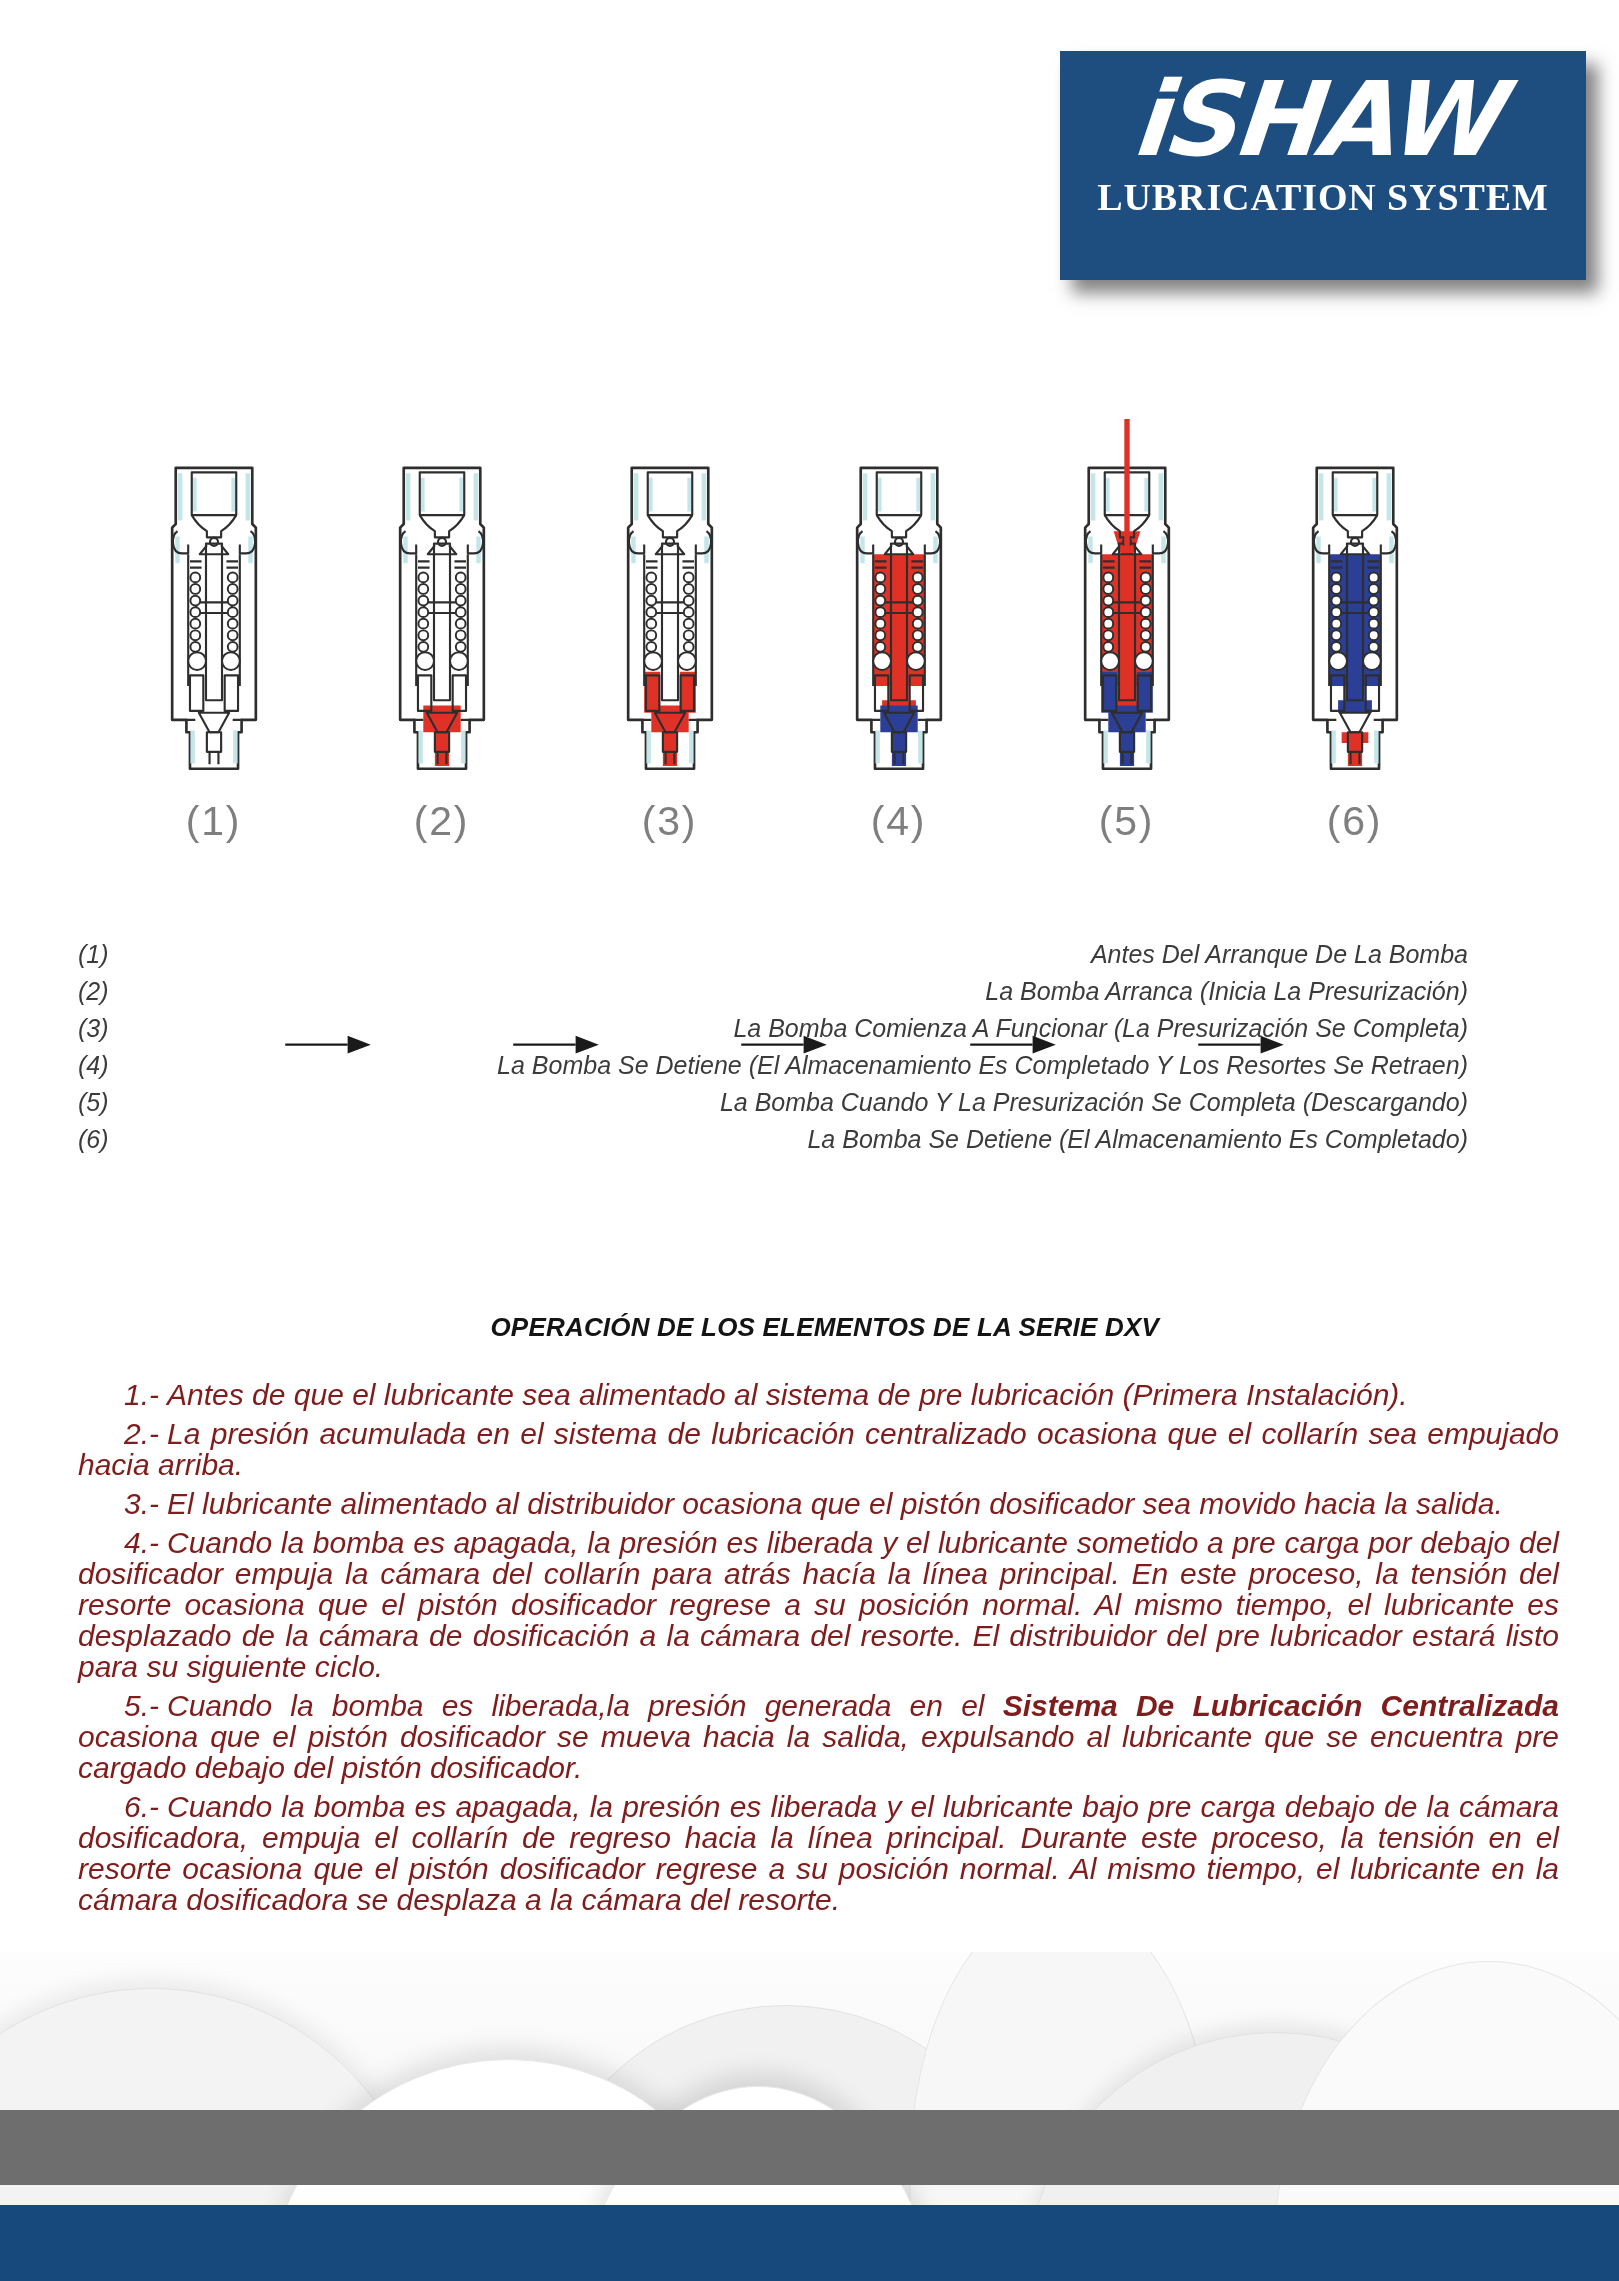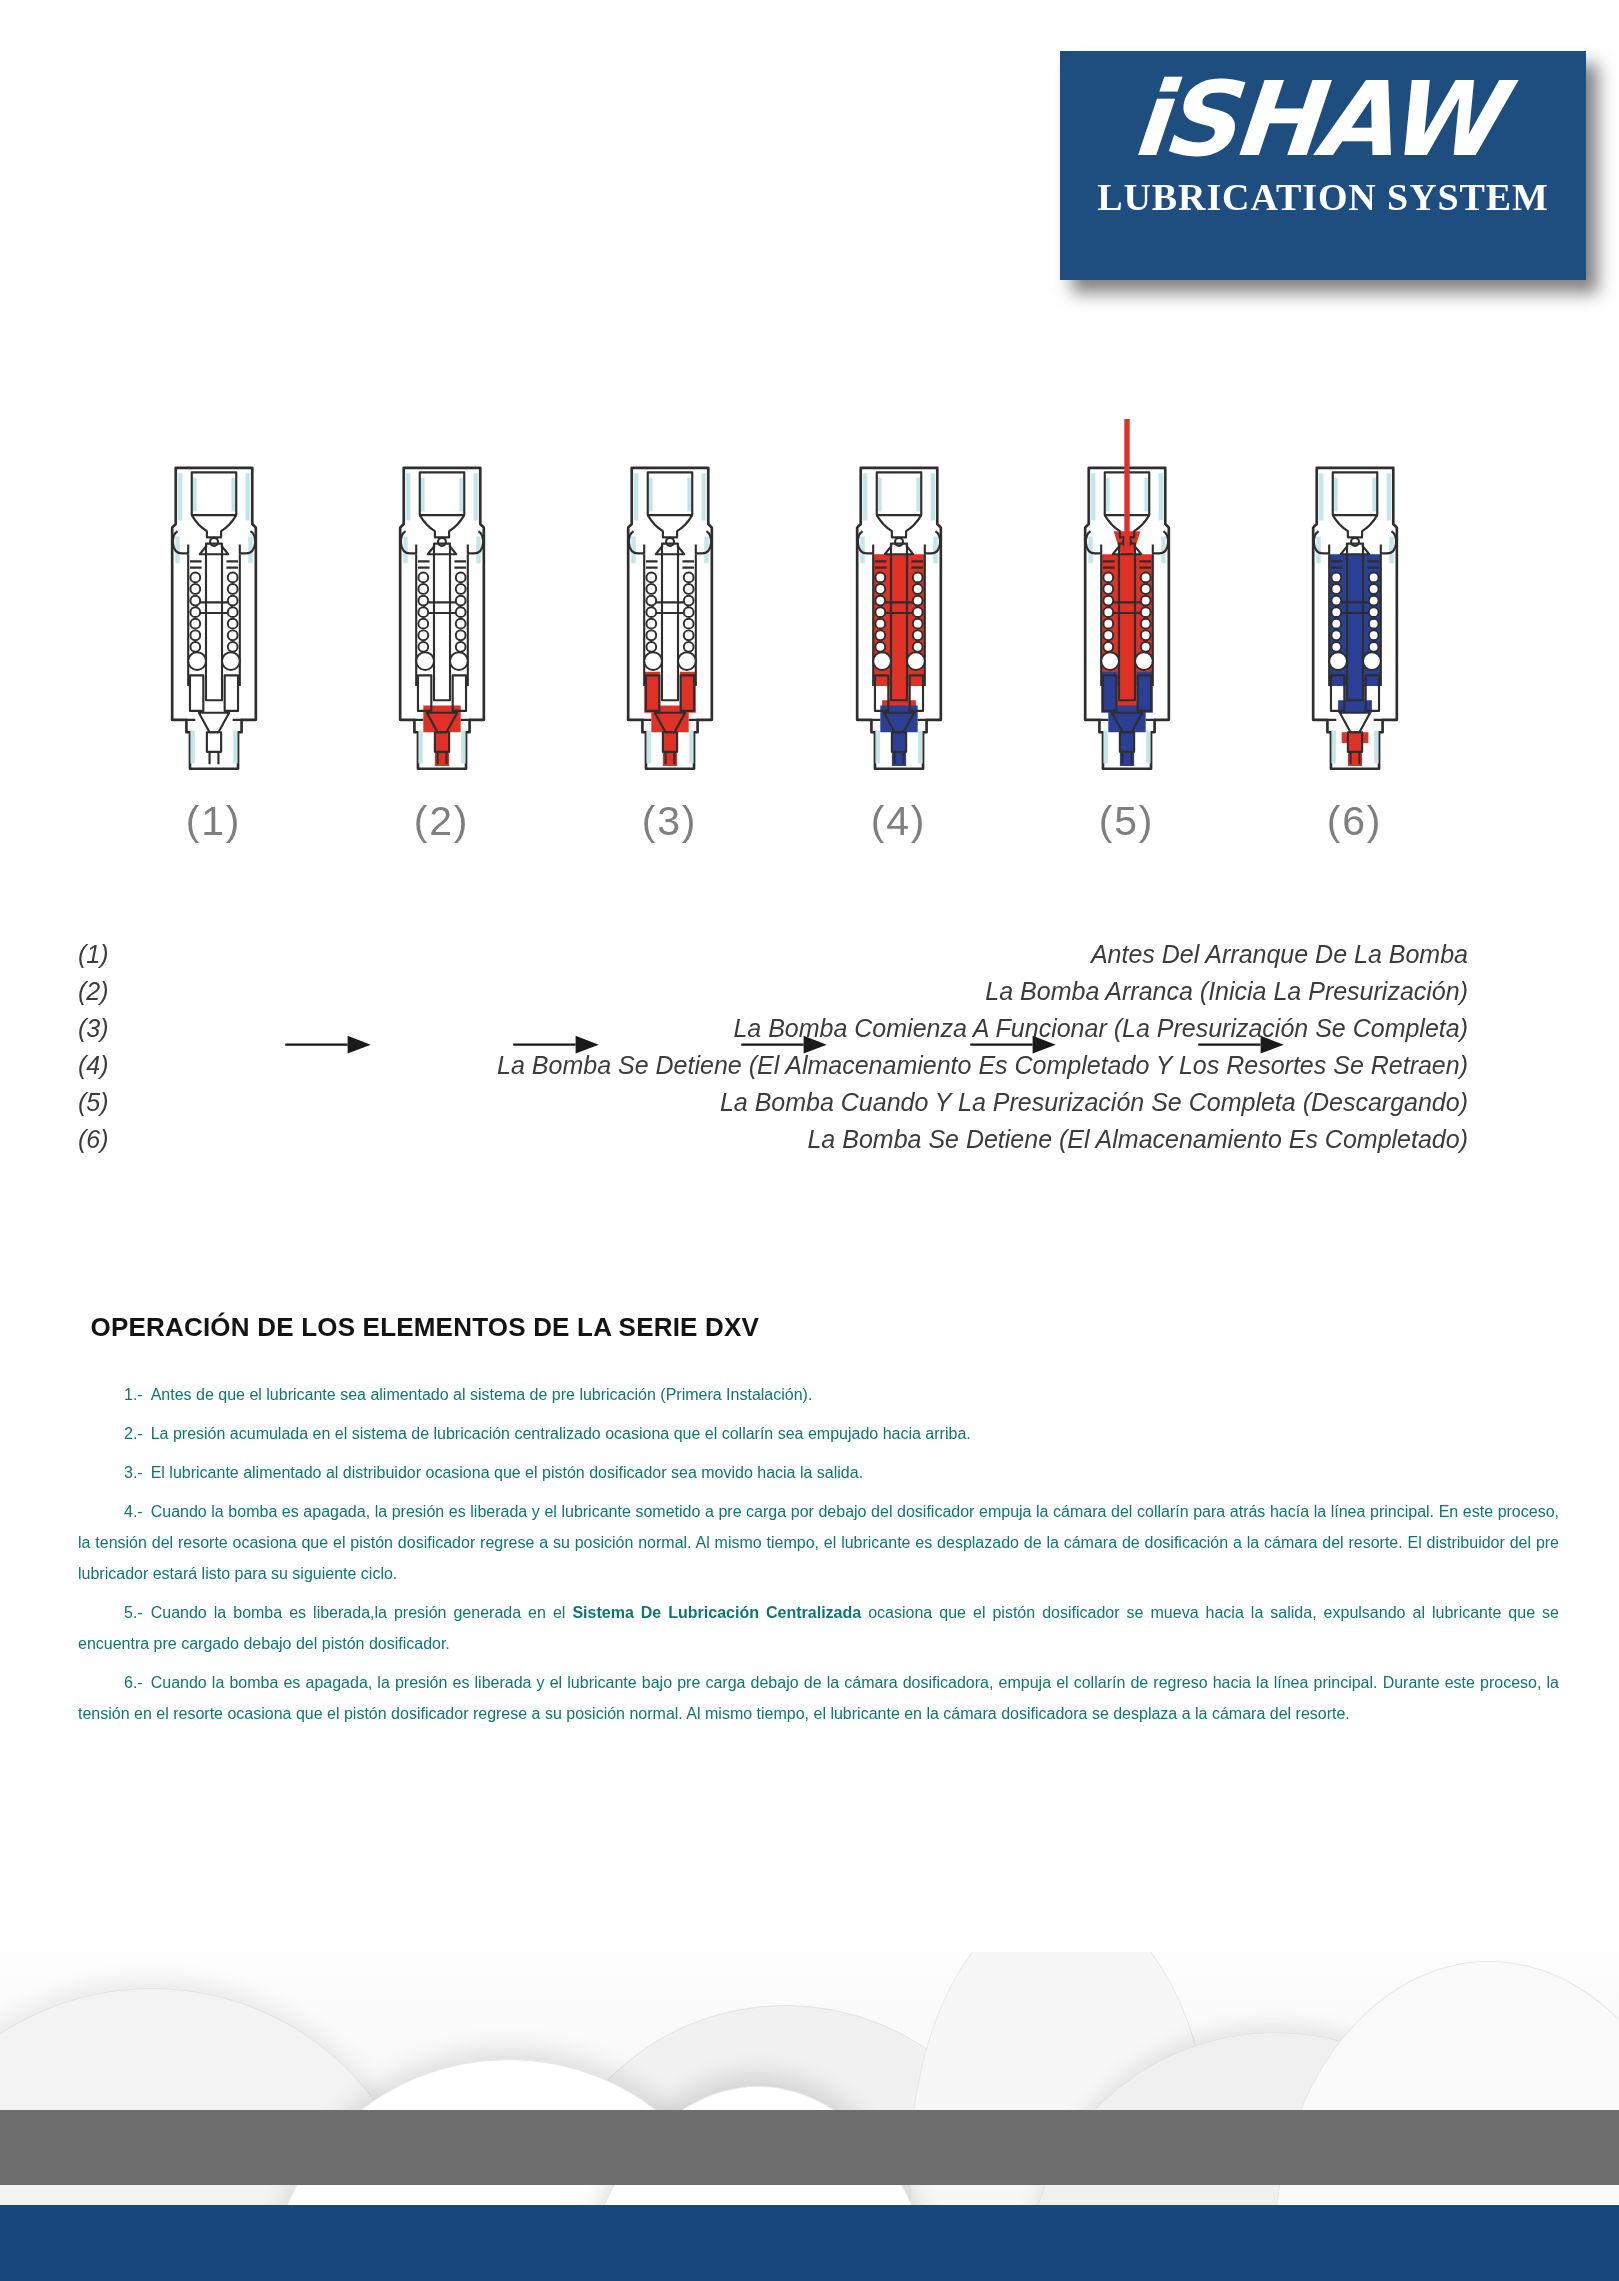--- a/index.html
+++ b/index.html
@@ -40,26 +40,26 @@
   
   .captions{position:absolute;left:78px;top:936px;width:1390px;
     font-style:italic;font-size:25px;line-height:37px;color:#3b3b3b;}
   .cap-row{display:flex;}
   .cap-num{width:51px;flex:0 0 51px;}
   .cap-text{flex:1;text-align:right;}
 
   
   .operation{position:absolute;left:78px;top:1312px;width:1481px;}
   .op-heading{
-    margin:0 0 36px 12.5px;font-size:26px;font-weight:700;
-    color:#141414;letter-spacing:0.2px;
+    margin:0 0 36px 12.5px;font-size:26px;font-weight:700;font-style:italic;
+    color:#141414;letter-spacing:0.2px;text-align:center;
   }
   .para{
-    margin:0 0 8px 0;font-size:16px;line-height:31px;
-    text-align:justify;text-indent:46px;color:#0f766e;
+    margin:0 0 8px 0;font-style:italic;font-size:30px;line-height:31px;
+    text-align:justify;text-indent:46px;color:#7f1d1d;
   }
   .para b{font-weight:700;}
   .p-num{margin-right:8px;}
 
   
   .footer-art{
     position:absolute;left:0;top:1952px;width:1619px;height:330px;overflow:hidden;
     background:linear-gradient(180deg,#fdfdfd 0%,#f1f1f1 100%);
   }
   .ring{position:absolute;border-radius:50%;}

